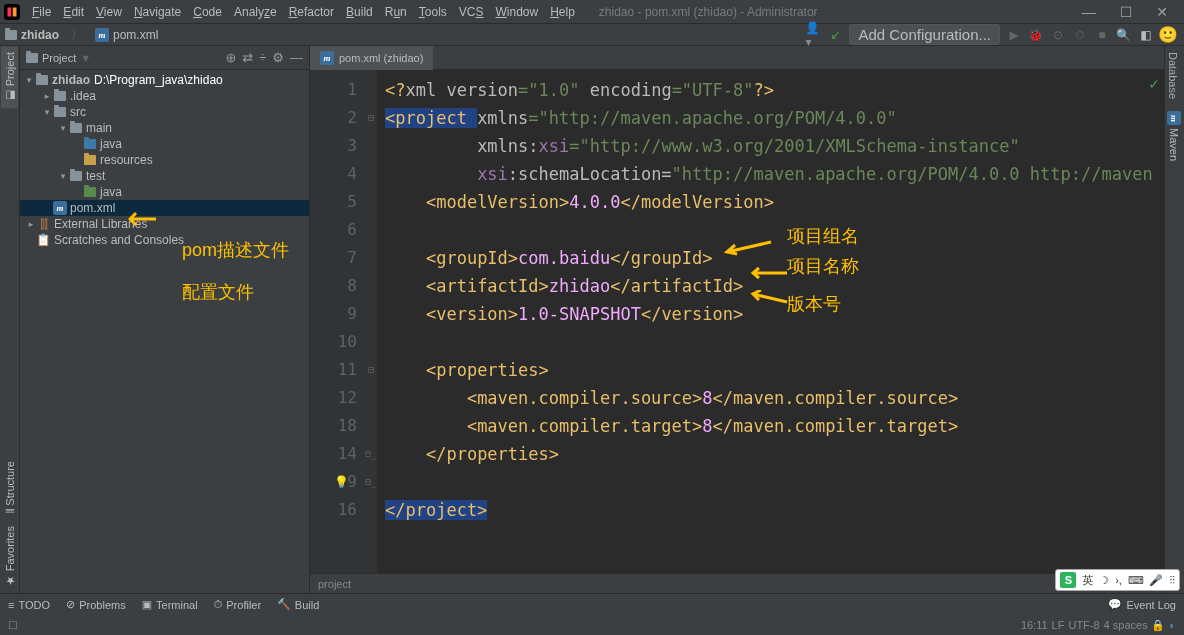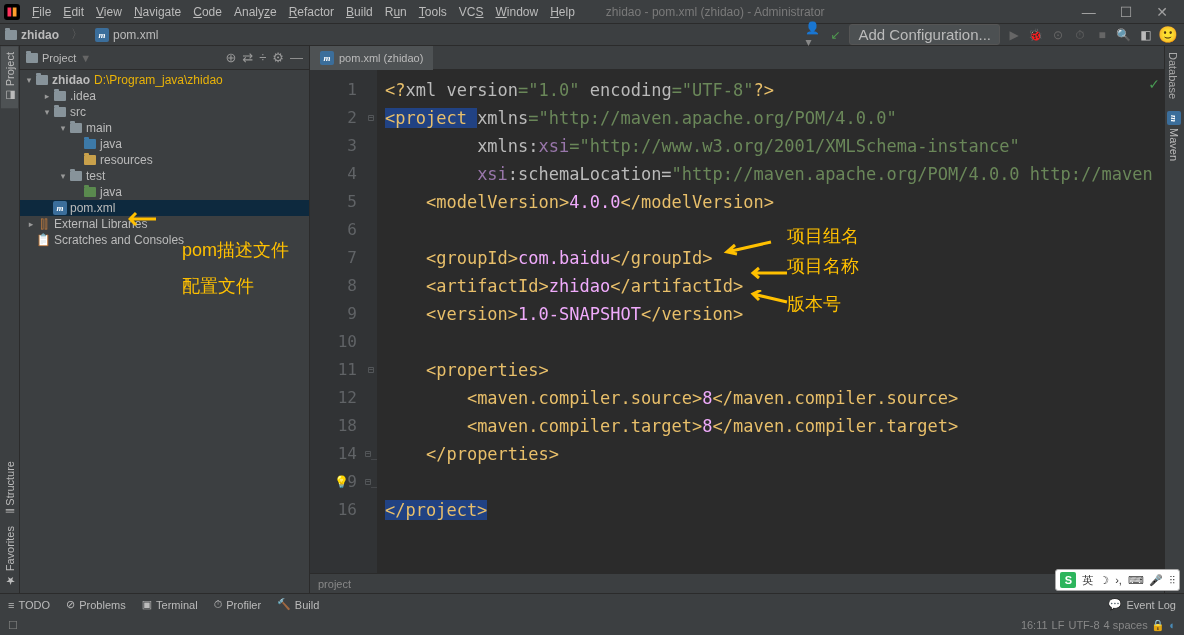--- a/index.html
+++ b/index.html
@@ -2,21 +2,21 @@
 <html><head>
 <meta charset="utf-8">
 <style>
 * { margin:0; padding:0; box-sizing:border-box; }
 body { font-family:"Segoe UI",Arial,sans-serif; font-size:12px; background:#3c3f41; color:#bbb; overflow:hidden; width:1184px; height:635px; position:relative; }
 .menubar { height:24px; background:#3c3f41; display:flex; align-items:center; padding:4px 4px; border-bottom:1px solid #2b2b2b; }
 .menubar .logo { width:16px; height:16px; background:#000; border-radius:3px; margin-right:6px; display:flex; align-items:center; justify-content:center; }
 .menubar .logo svg { width:12px; height:12px; }
 .menubar .menu-item { padding:0 6px; cursor:pointer; color:#bbb; }
 .menubar .menu-item u { text-decoration:underline; }
-.menubar .wintitle { flex:1; text-align:left; margin-left:25px; color:#7a7a7a; }
+.menubar .wintitle { flex:1; text-align:left; margin-left:18px; color:#7a7a7a; }
 .menubar .winctl { padding:0 12px; color:#a0a0a0; cursor:pointer; font-size:14px; }
 .navbar { height:22px; background:#3c3f41; display:flex; align-items:center; border-bottom:1px solid #2b2b2b; }
 .navbar .crumb { padding:0 5px; color:#bbb; display:flex; align-items:center; gap:4px; }
 .navbar .crumb .sep { color:#6a6a6a; margin:0 2px; }
 .navbar .right { margin-left:auto; display:flex; align-items:center; gap:6px; padding-right:8px; }
 .navbar .add-conf { background:#4c5052; border:1px solid #555; color:#bbb; padding:1px 8px; border-radius:3px; font-size:15px; cursor:pointer; }
 .navbar .icon-btn { width:16px; height:16px; cursor:pointer; display:flex; align-items:center; justify-content:center; }
 .main { display:flex; height:calc(100% - 24px - 22px - 22px - 20px); }
 .leftbar { width:20px; background:#3c3f41; border-right:1px solid #2b2b2b; display:flex; flex-direction:column; align-items:center; }
 .leftbar .tab { writing-mode:vertical-rl; transform:rotate(180deg); padding:6px 2px; font-size:11px; color:#bbb; cursor:pointer; }
@@ -25,21 +25,21 @@
 .sidebar-head { height:24px; display:flex; align-items:center; padding:0 6px; border-bottom:1px solid #2b2b2b; }
 .sidebar-head .title { display:flex; align-items:center; gap:4px; color:#bbb; font-size:11px; }
 .sidebar-head .actions { margin-left:auto; display:flex; gap:6px; }
 .sidebar-head .actions span { cursor:pointer; color:#999; font-size:13px; }
 .tree { flex:1; overflow:auto; padding-top:2px; font-size:12px; }
 .tree-row { display:flex; align-items:center; height:16px; padding-left:4px; cursor:pointer; white-space:nowrap; }
 .tree-row.selected { background:#0d293e; }
 .tree-row .arrow { width:10px; color:#999; font-size:9px; text-align:center; }
 .tree-row .ico { width:16px; display:flex; align-items:center; justify-content:center; }
 .tree-row .label { margin-left:2px; }
-.tree-row .path { color:#eab308; margin-left:4px; }
+.tree-row .path { color:#ffffff; margin-left:4px; }
 .folder-ic { width:12px; height:10px; background:#87939a; border-radius:1px; position:relative; }
 .folder-ic::before { content:""; position:absolute; top:-2px; left:0; width:5px; height:2px; background:#87939a; border-radius:1px 1px 0 0; }
 .folder-ic.blue { background:#3d7aa8; }
 .folder-ic.blue::before { background:#3d7aa8; }
 .folder-ic.yellow { background:#c9a14b; }
 .folder-ic.yellow::before { background:#c9a14b; }
 .folder-ic.green { background:#5a8a4e; }
 .folder-ic.green::before { background:#5a8a4e; }
 .editor { flex:1; display:flex; flex-direction:column; background:#2b2b2b; }
 .editor-tabs { height:24px; background:#3c3f41; display:flex; align-items:center; border-bottom:1px solid #2b2b2b; }
@@ -219,21 +219,21 @@
       <div class="tree-row" style="padding-left:16px">
           <span class="ico" style="color:#4a8ab5">📋</span>
           <span class="label">Scratches and Consoles</span>
         </div>
     </div>
 
     <svg class="arrow-ann" style="left:108px;top:165px;width:30px;height:16px">
         <path d="M28 8 L2 8 M8 2 L2 8 L8 14" stroke="#ffc000" stroke-width="3" fill="none"></path>
       </svg>
     <div class="annotation" style="left:162px;top:192px">pom描述文件</div>
-    <div class="annotation" style="left:162px;top:228px">配置文件</div>
+    <div class="annotation" style="left:162px;top:234px">配置文件</div>
   </div>
 
   <div class="editor">
     <div class="editor-tabs">
       <div class="editor-tab">
           <span class="m-ico">m</span>
           <span>pom.xml (zhidao)</span>
         </div>
     </div>
     <div class="editor-body">

